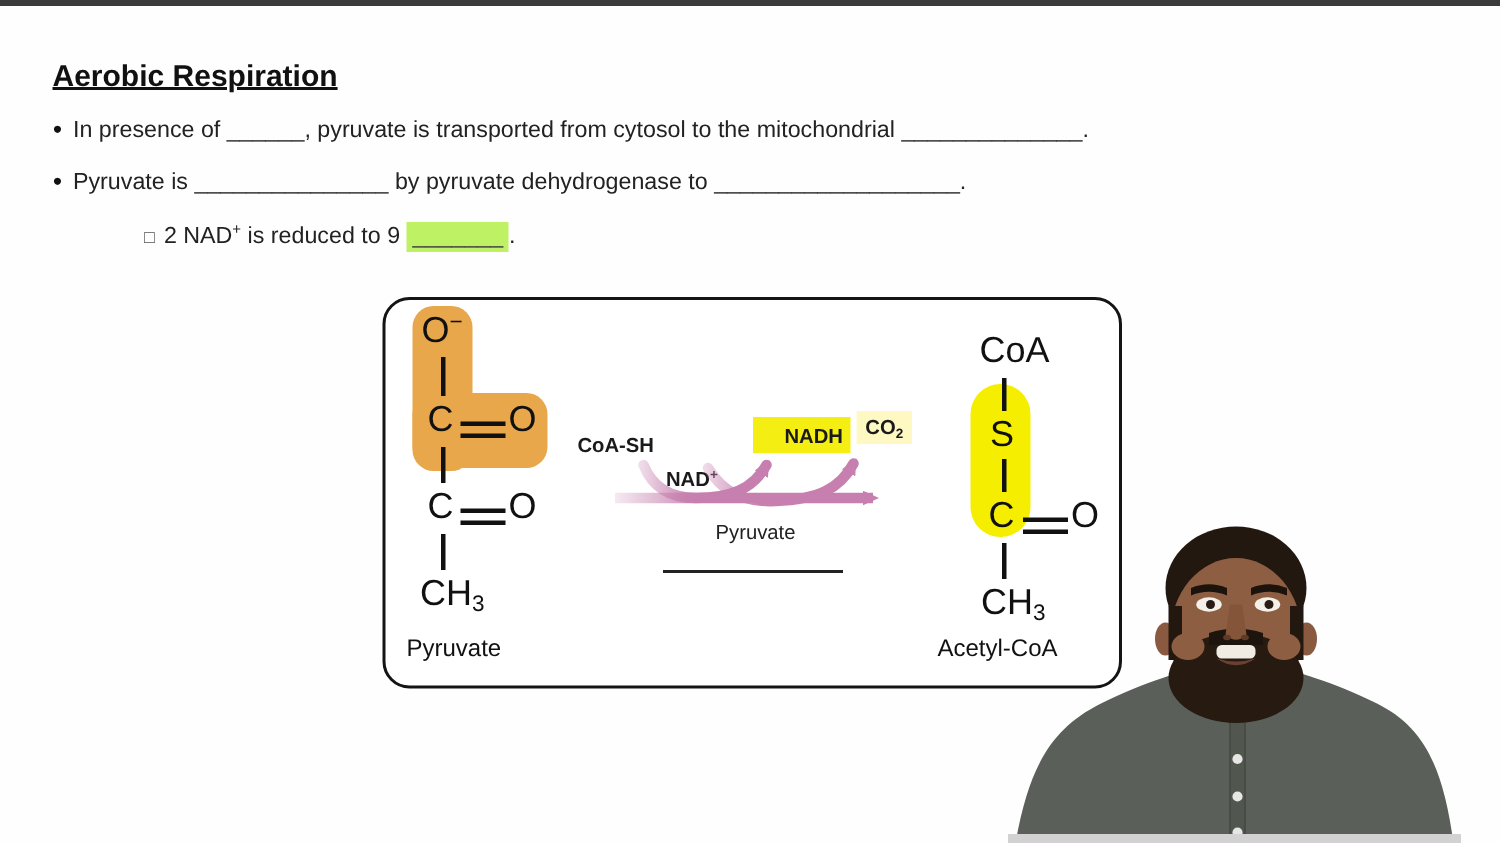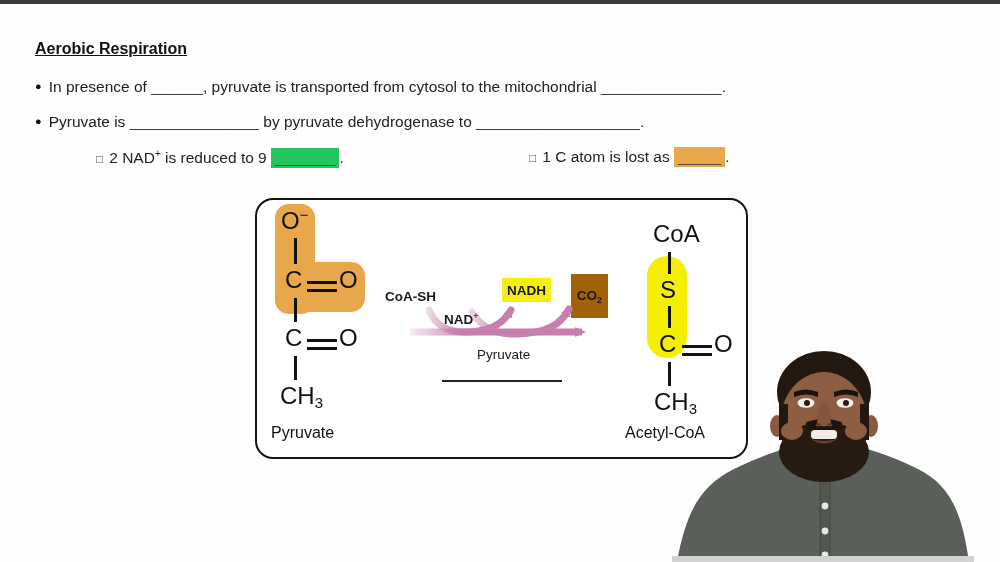--- a/index.html
+++ b/index.html
@@ -1,26 +1,26 @@
 <!DOCTYPE html>
 <html><head>
 <meta charset="utf-8">
 <style>
   html,body{margin:0;padding:0;background:#ffffff;}
   .page{position:relative;width:1000px;height:562px;background:#fefefe;overflow:hidden;
         font-family:"Liberation Sans","DejaVu Sans",sans-serif;color:#1c1c1c;}
   .topbar{position:absolute;left:0;top:0;width:1000px;height:4px;background:#3b3b3b;}
-  .title{position:absolute;left:35px;top:40px;font-size:16px;font-weight:bold;
+  .title{position:absolute;left:35px;top:40px;font-size:20px;font-weight:bold;
          text-decoration:underline;color:#111;}
   .bline{position:absolute;left:35px;font-size:15.5px;white-space:nowrap;color:#222;}
   .marker{font-size:11px;vertical-align:2px;margin-right:7px;color:#111;}
   .sq{font-size:12px;color:#555;margin-right:6px;}
   .blank{letter-spacing:0;color:#333;}
   .hl{padding:1px 4px 2px 4px;color:#444;}
-  .hl-y{background:#22c55e;}
+  .hl-y{background:#bef264;}
   .hl-o{background:#e9a74b;}
   sup.small{font-size:10px;vertical-align:6px;}
   
   .diagram{position:absolute;left:255px;top:198px;width:489px;height:257px;
            border:2.5px solid #141414;border-radius:18px;background:#fff;}
   .atom{position:absolute;font-size:24px;font-weight:500;color:#111;white-space:nowrap;}
   .atom .sb{font-size:15px;vertical-align:-4px;}
   .atom .sp{font-size:15px;vertical-align:9px;}
   .vbond{position:absolute;width:2.5px;background:#111;}
   .dbond{position:absolute;height:2.5px;background:#111;}
@@ -49,23 +49,20 @@
   </div>
 
   <div class="bline" style="top:78px;">
     <span class="marker">●</span><span>In presence of </span><span class="blank">______</span><span>, pyruvate is transported from cytosol to the mitochondrial </span><span class="blank">______________</span><span>.</span>
   </div>
 
   <div class="bline" style="left:96px;top:148px;">
     <span class="sq">□</span><span>2 NAD</span><sup class="small">+</sup><span> is reduced to 9 </span><span class="hl hl-y blank">_______</span><span>.</span>
   </div>
 
-  <div class="bline" style="left:529px;top:148px;">
-    <span class="sq">□</span><span>1 C atom is lost as </span><span class="hl hl-o blank">_____</span><span>.</span>
-  </div>
 
   <div class="diagram">
 
     <div class="hl-shape" style="left:18px;top:4px;width:40px;height:110px;"></div>
     <div class="hl-shape" style="left:18px;top:62px;width:90px;height:50px;"></div>
 
     <div class="atom" style="left:24px;top:6px;"><span>O</span><span class="sp">−</span></div>
     <div class="vbond" style="left:37px;top:38px;height:26px;"></div>
     <div class="atom" style="left:28px;top:66px;">C</div>
     <div class="dbond" style="left:50px;top:81px;width:30px;"></div>
@@ -75,24 +72,24 @@
     <div class="atom" style="left:28px;top:124px;">C</div>
     <div class="dbond" style="left:50px;top:139px;width:30px;"></div>
     <div class="dbond" style="left:50px;top:147px;width:30px;"></div>
     <div class="atom" style="left:82px;top:124px;">O</div>
     <div class="vbond" style="left:37px;top:156px;height:24px;"></div>
     <div class="atom" style="left:23px;top:182px;"><span>CH</span><span class="sb">3</span></div>
     <div class="slabel" style="left:14px;top:224px;">Pyruvate</div>
 
     <div class="rxn-label" style="left:128px;top:89px;">CoA-SH</div>
     <div class="rxn-label" style="left:187px;top:89px;margin-top:22px;"><span>NAD</span><span class="sp">+</span></div>
-    <div class="prodbox" style="left:245px;top:78px;width:49px;height:24px;background:#f5ee13;">
+    <div class="prodbox" style="left:245px;top:78px;width:49px;height:24px;background:#f5ee13;padding-left:16px;">
         <span>NADH</span>
       </div>
-    <div class="prodbox" style="left:314px;top:74px;width:37px;height:44px;background:#a16207;">
+    <div class="prodbox" style="left:314px;top:74px;width:37px;height:22px;background:#fef9c3;">
         <span><span>CO</span><span class="sb">2</span></span>
       </div>
 
     <svg style="position:absolute;left:145px;top:102px;" width="230" height="45" viewBox="0 0 230 45">
       <defs>
         <marker id="ah" markerUnits="userSpaceOnUse" markerWidth="14" markerHeight="14" refX="7" refY="5" orient="auto">
           <path d="M0,0 L11,5 L0,10 z" fill="#c67fae"></path>
         </marker>
         <linearGradient id="fadeMain" gradientUnits="userSpaceOnUse" x1="7" y1="0" x2="70" y2="0">
           <stop offset="0" stop-color="#c67fae" stop-opacity="0.15"></stop>

